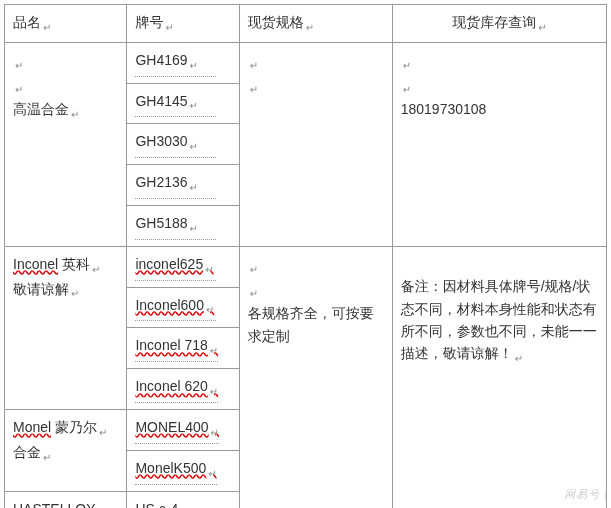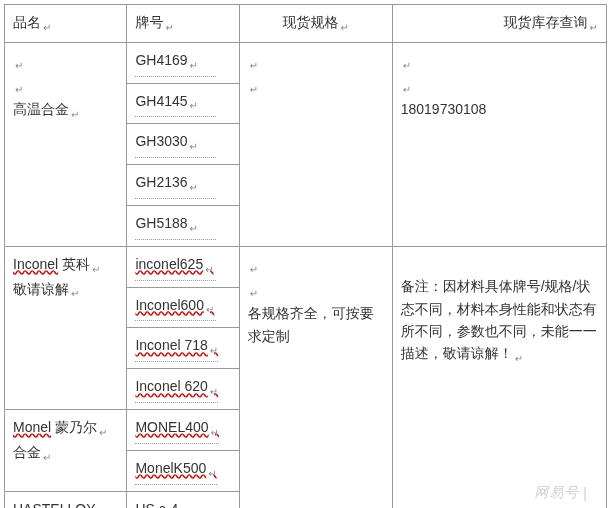--- a/index.html
+++ b/index.html
@@ -33,33 +33,33 @@
       content: "↵";
       font-size: 10px;
       color: #888;
       margin-left: 2px;
       vertical-align: sub;
     }
     .wavy-red { text-decoration: wavy underline #d00; }
     .dotted-grade { border-bottom: 1px dotted #999; padding-bottom: 2px; display: inline-block; min-width: 85%; }
     .watermark {
       position: absolute;
-      right: 24px;
+      right: 4px;
       bottom: 6px;
       color: #cfcfcf;
-      font-size: 14px;
+      font-size: 11px;
       display: flex;
       align-items: center;
       gap: 4px;
       pointer-events: none;
     }
     .watermark .site { letter-spacing: 1px; font-style: italic; }
     .watermark .sep { color: #cfcfcf; }
-    .h3 { text-align: center; }
-    .h4 { text-align: right; }
+    .h3 { text-align: left; }
+    .h4 { text-align: center; }
   </style>
 </head>
 <body>
 
 <table>
   <colgroup>
     <col class="c1">
       <col class="c2">
       <col class="c3">
       <col class="c4">

